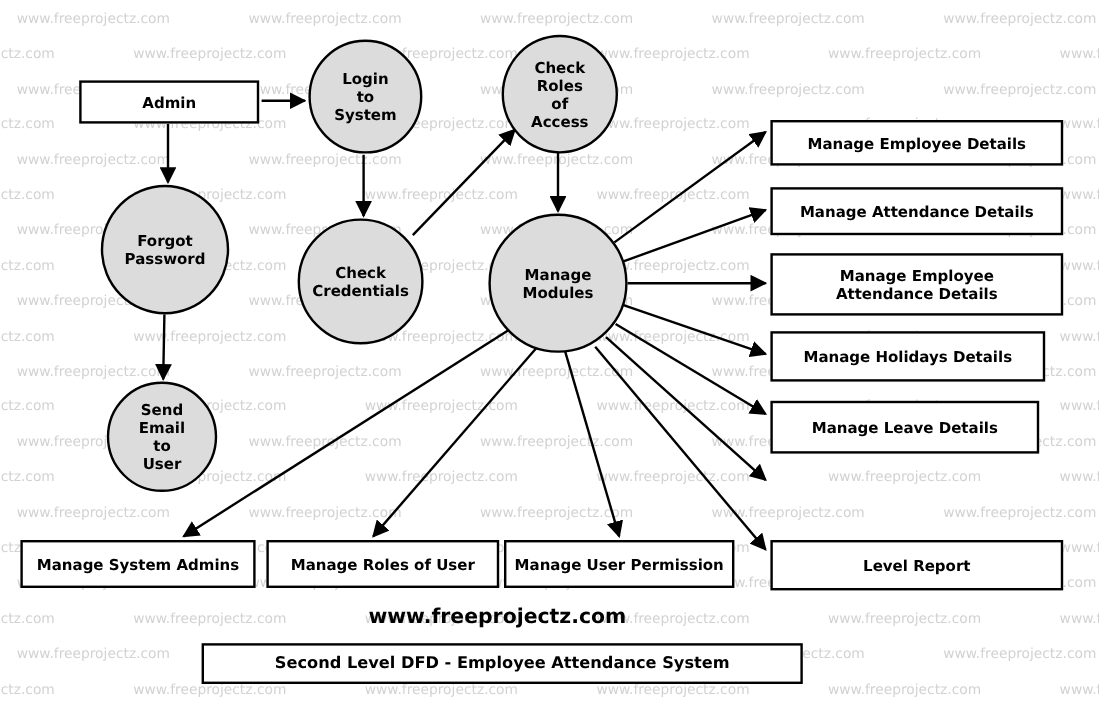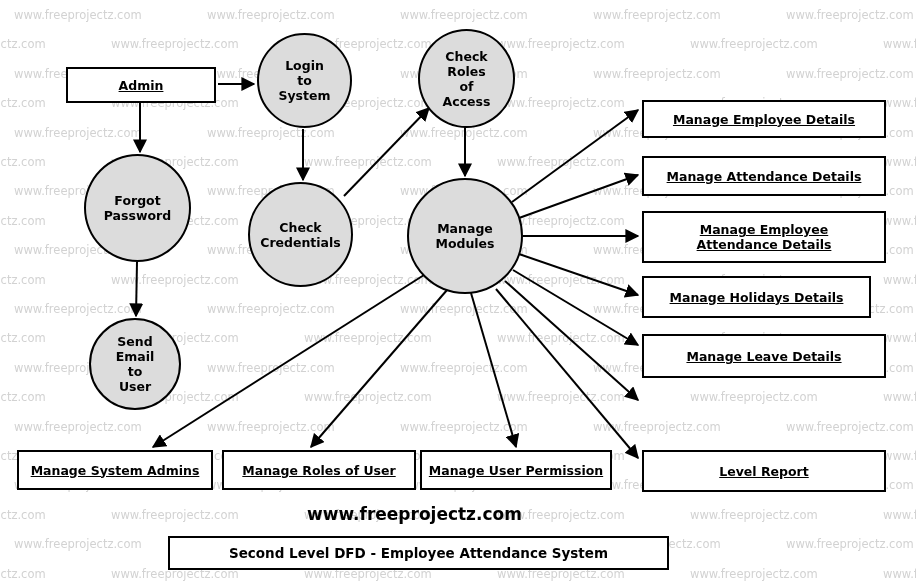--- a/index.html
+++ b/index.html
@@ -73,21 +73,20 @@
     background: #dcdcdc;
     font-size: 12.5px;
     line-height: 15px;
   }
 
   .entity {
     border: 2.2px solid #000000;
     background: #ffffff;
     font-size: 12.5px;
     line-height: 15px;
-    text-decoration: underline;
   }
 
   .title-box {
     border: 2.4px solid #000000;
     background: #ffffff;
     font-size: 13.5px;
   }
 
   .site-label {
     position: absolute;
@@ -290,21 +289,21 @@
     </div>
 
     <div class="node entity" style="left:642px; top:211px; width:244px; height:52px;">
       <span>Manage Employee<br>Attendance Details</span>
     </div>
 
     <div class="node entity" style="left:642px; top:276px; width:229px; height:42px;">
       <span>Manage Holidays Details</span>
     </div>
 
-    <div class="node entity" style="left:642px; top:334px; width:244px; height:44px;">
+    <div class="node entity" style="left:642px; top:334px; width:224px; height:44px;">
       <span>Manage Leave Details</span>
     </div>
 
 
     <div class="node entity" style="left:642px; top:450px; width:244px; height:42px;">
       <span>Level Report</span>
     </div>
 
     <div class="node entity" style="left:17px; top:450px; width:196px; height:40px;">
       <span>Manage System Admins</span>

